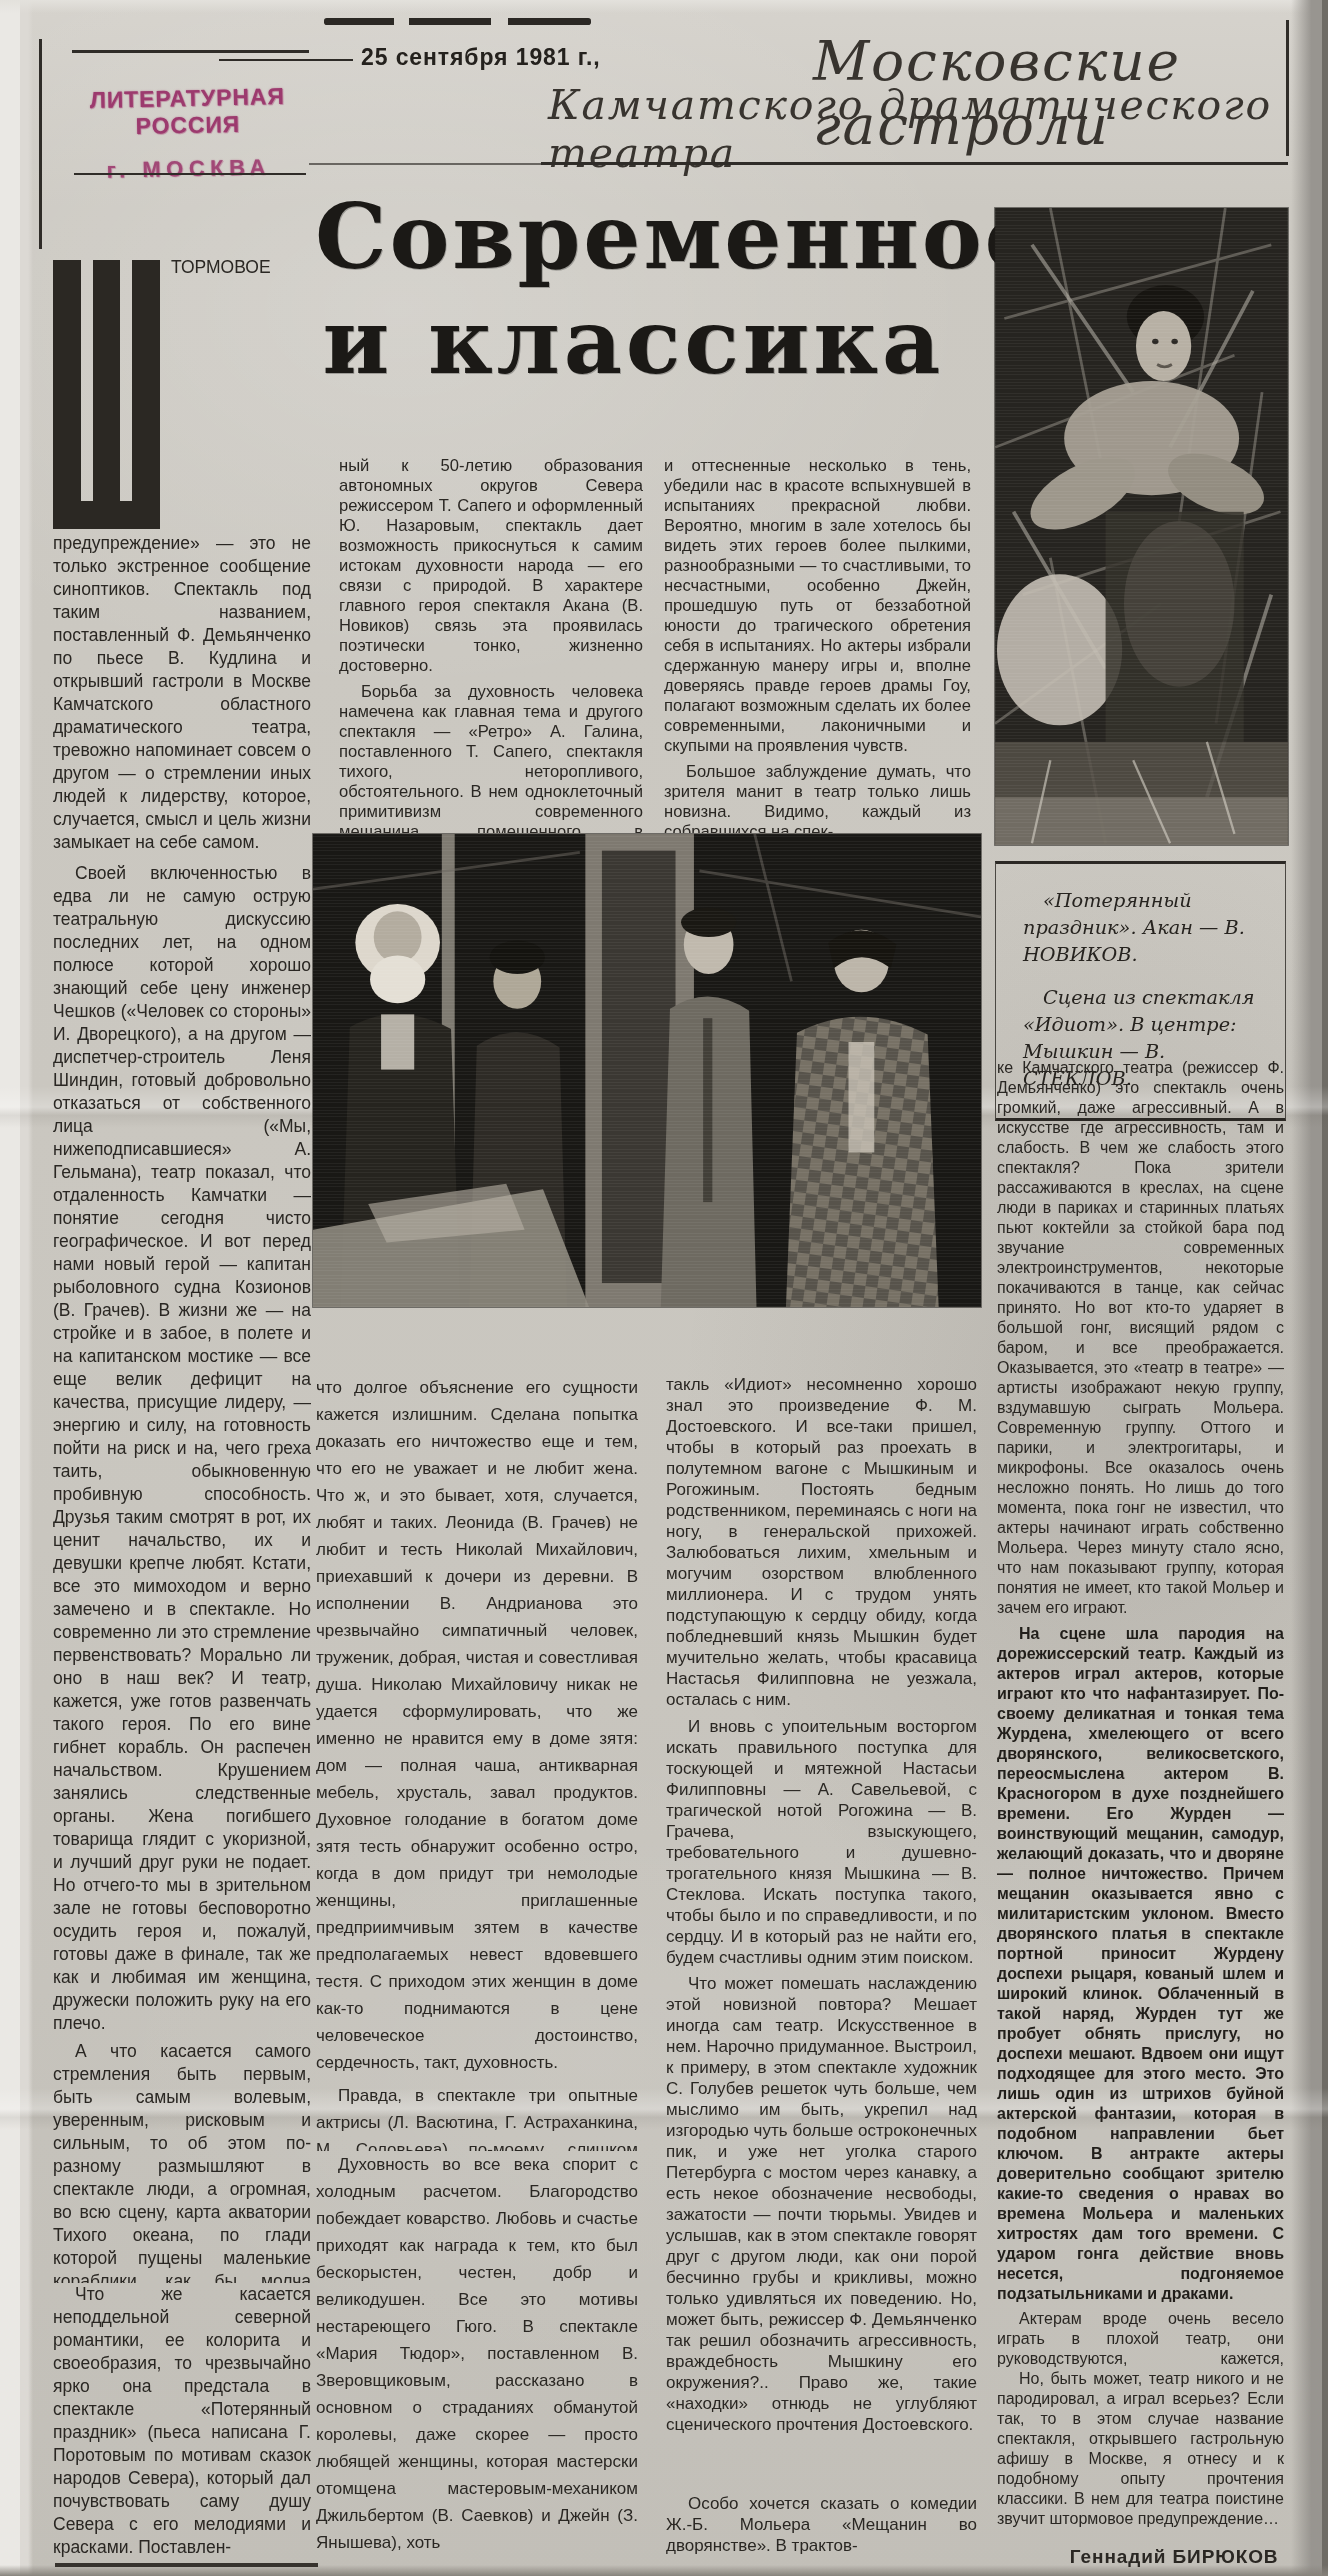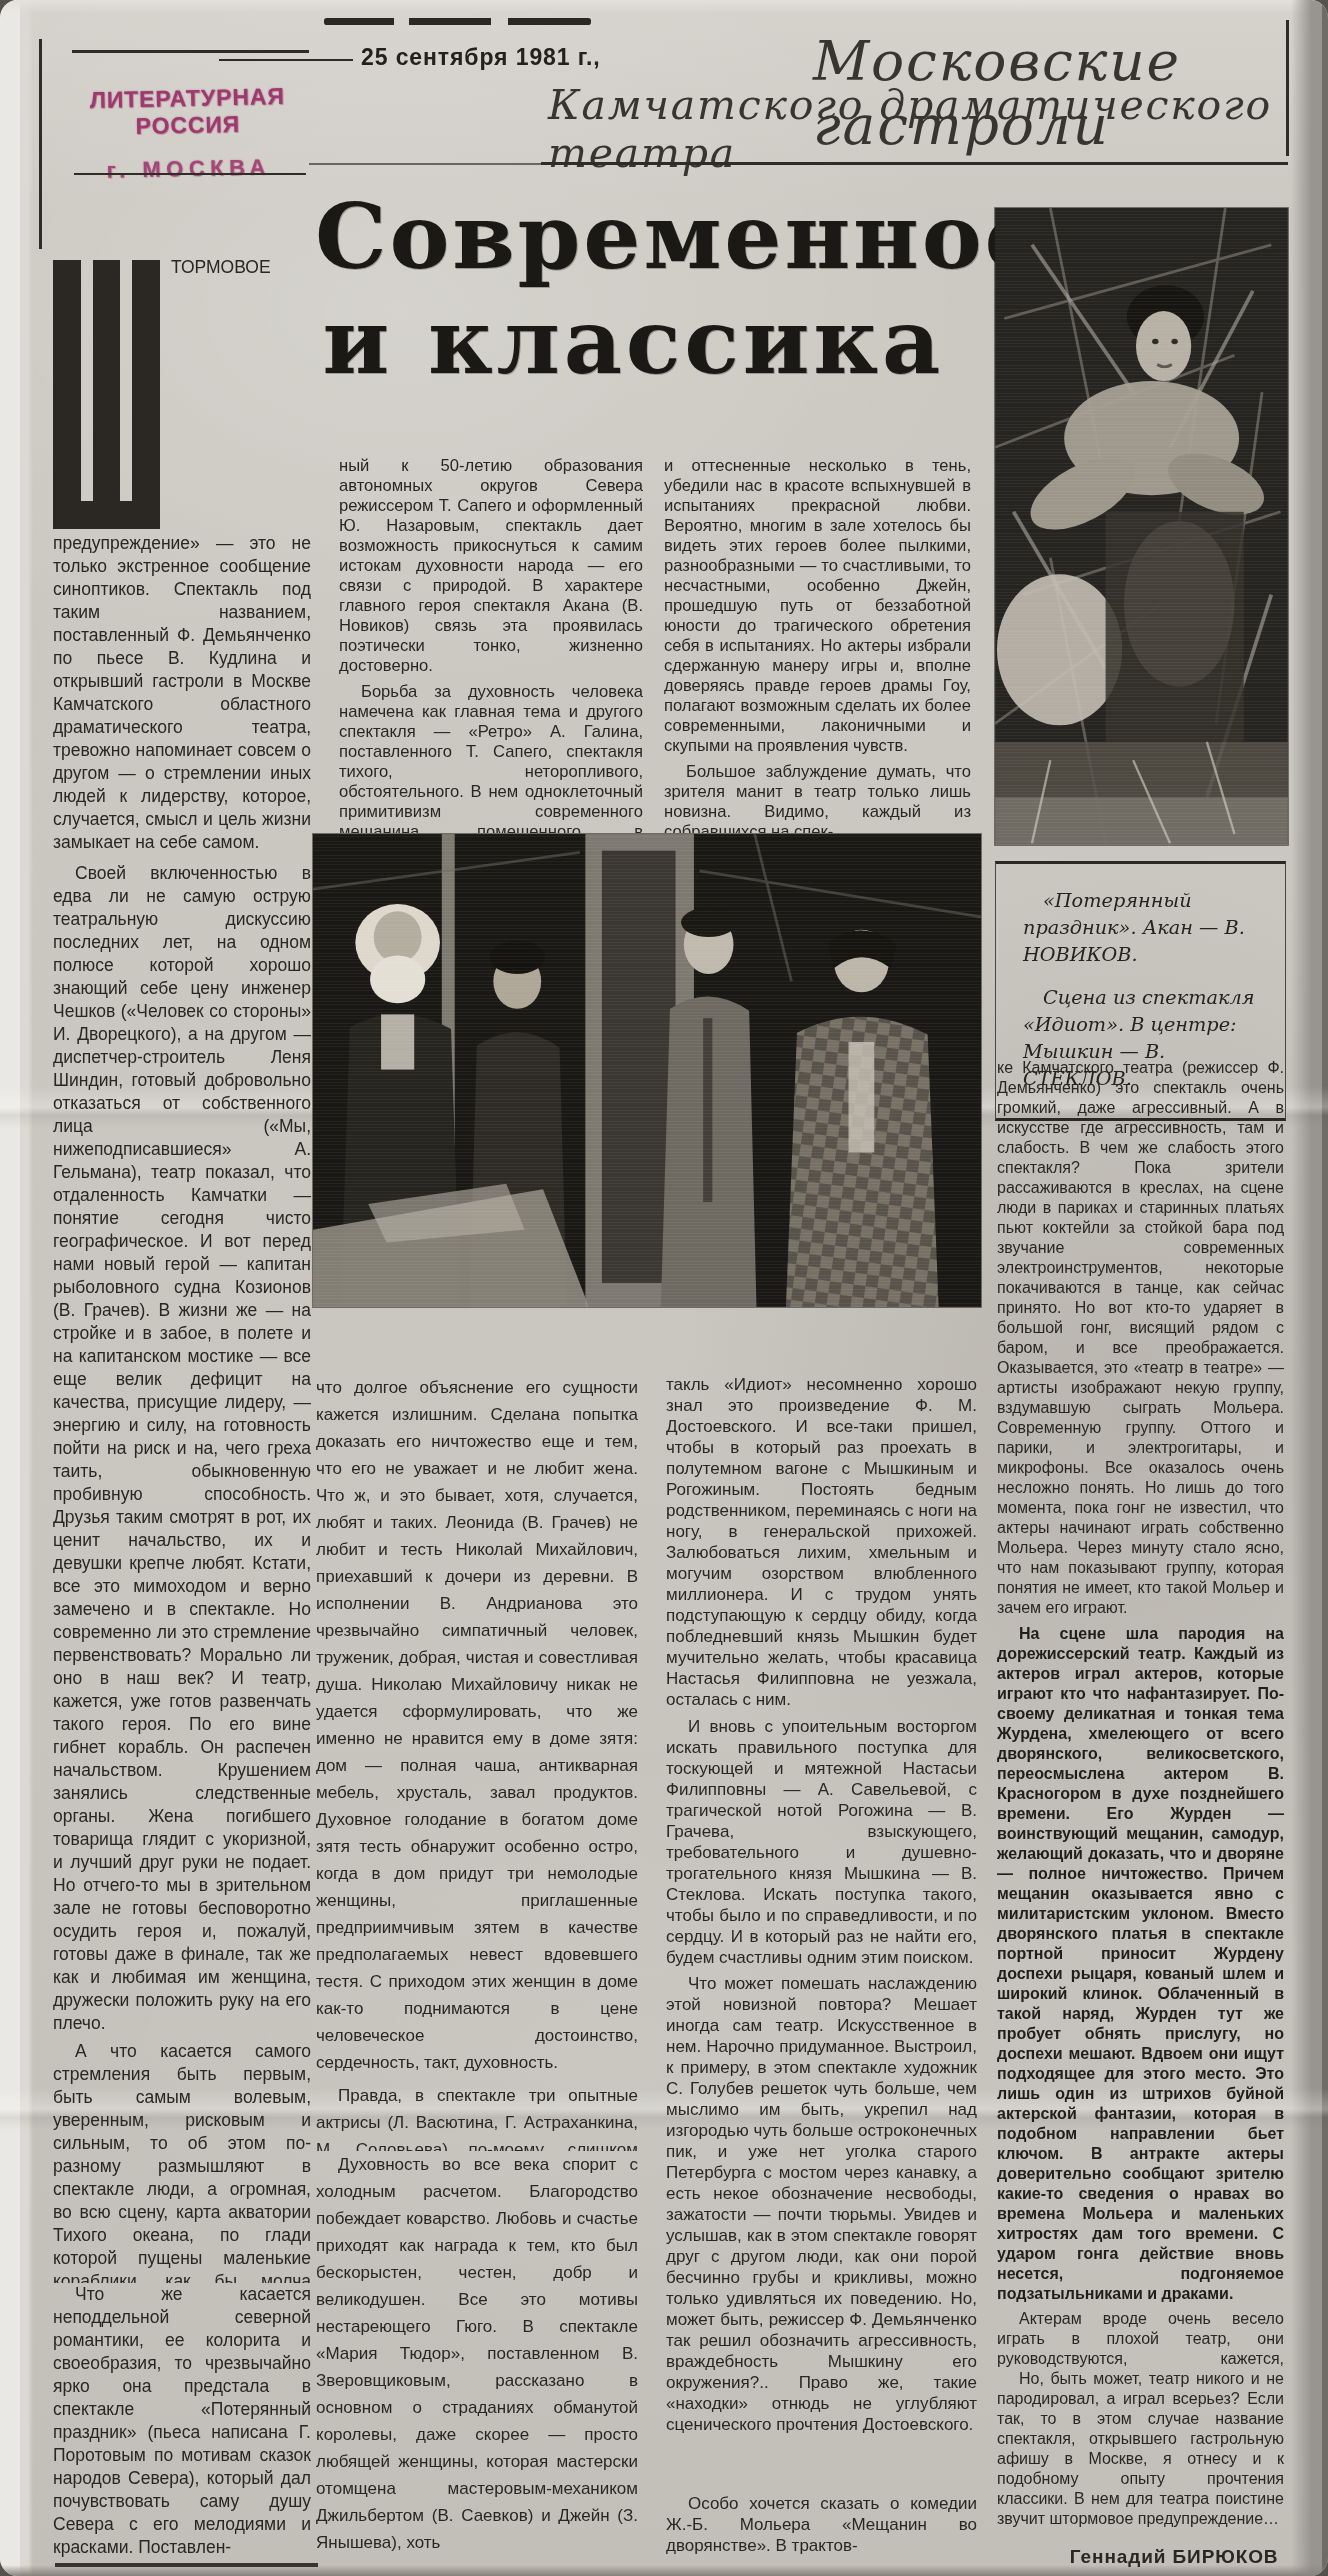--- a/index.html
+++ b/index.html
@@ -2,21 +2,21 @@
 <html lang="ru" style="font-size:14.7px"><head>
 <meta charset="utf-8">
 <style>
   html,body{margin:0;padding:0;background:#55524d;}
   .page{position:relative;width:1328px;height:2576px;overflow:hidden;
         background:
           radial-gradient(ellipse 828px 552px at 30% 12%, rgba(255,255,255,.18), transparent 70%),
           radial-gradient(ellipse 644px 828px at 85% 55%, rgba(60,55,48,.12), transparent 70%),
           radial-gradient(ellipse 736px 460px at 45% 80%, rgba(255,255,255,.07), transparent 70%),
           linear-gradient(180deg,#d6d3cd 0%,#ccc9c2 8%,#c9c6bf 60%,#c2bfb8 100%);
-        font-family:"Liberation Sans", sans-serif; color:#26231f;border-radius:18px;}
+        font-family:"Liberation Sans", sans-serif; color:#26231f;}
   
   .edge-left{position:absolute;left:0;top:0;width:33px;height:2576px;background:linear-gradient(90deg,#eae8e4 0 20px,#dcd9d4 20px 28px,transparent);}
   .edge-top{position:absolute;left:0;top:0;width:1328px;height:13px;background:linear-gradient(180deg,#e3e1dc,transparent);}
   .edge-right{position:absolute;right:0;top:0;width:37px;height:2576px;background:linear-gradient(270deg,#6f6c66 0 5.5px,#989590 5.5px 16.6px,transparent);}
   .edge-bottom{position:absolute;left:0;bottom:0;width:1328px;height:11px;background:linear-gradient(0deg,#87837c,transparent);}
   .crease{position:absolute;left:0;width:1328px;height:42px;background:linear-gradient(180deg,transparent,rgba(255,255,255,.28) 50%,rgba(90,85,78,.10) 70%,transparent);}
   
   .rule{position:absolute;background:#2f2c28;}
   .top-dashes{position:absolute;left:352;top:18.4px;left:324px;width:267px;height:6.4px;
      background:linear-gradient(90deg,#2b2824 0 70px,transparent 70px 85px,#2b2824 85px 167px,transparent 167px 184px,#2b2824 184px 267px);border-radius:2.8px;}

